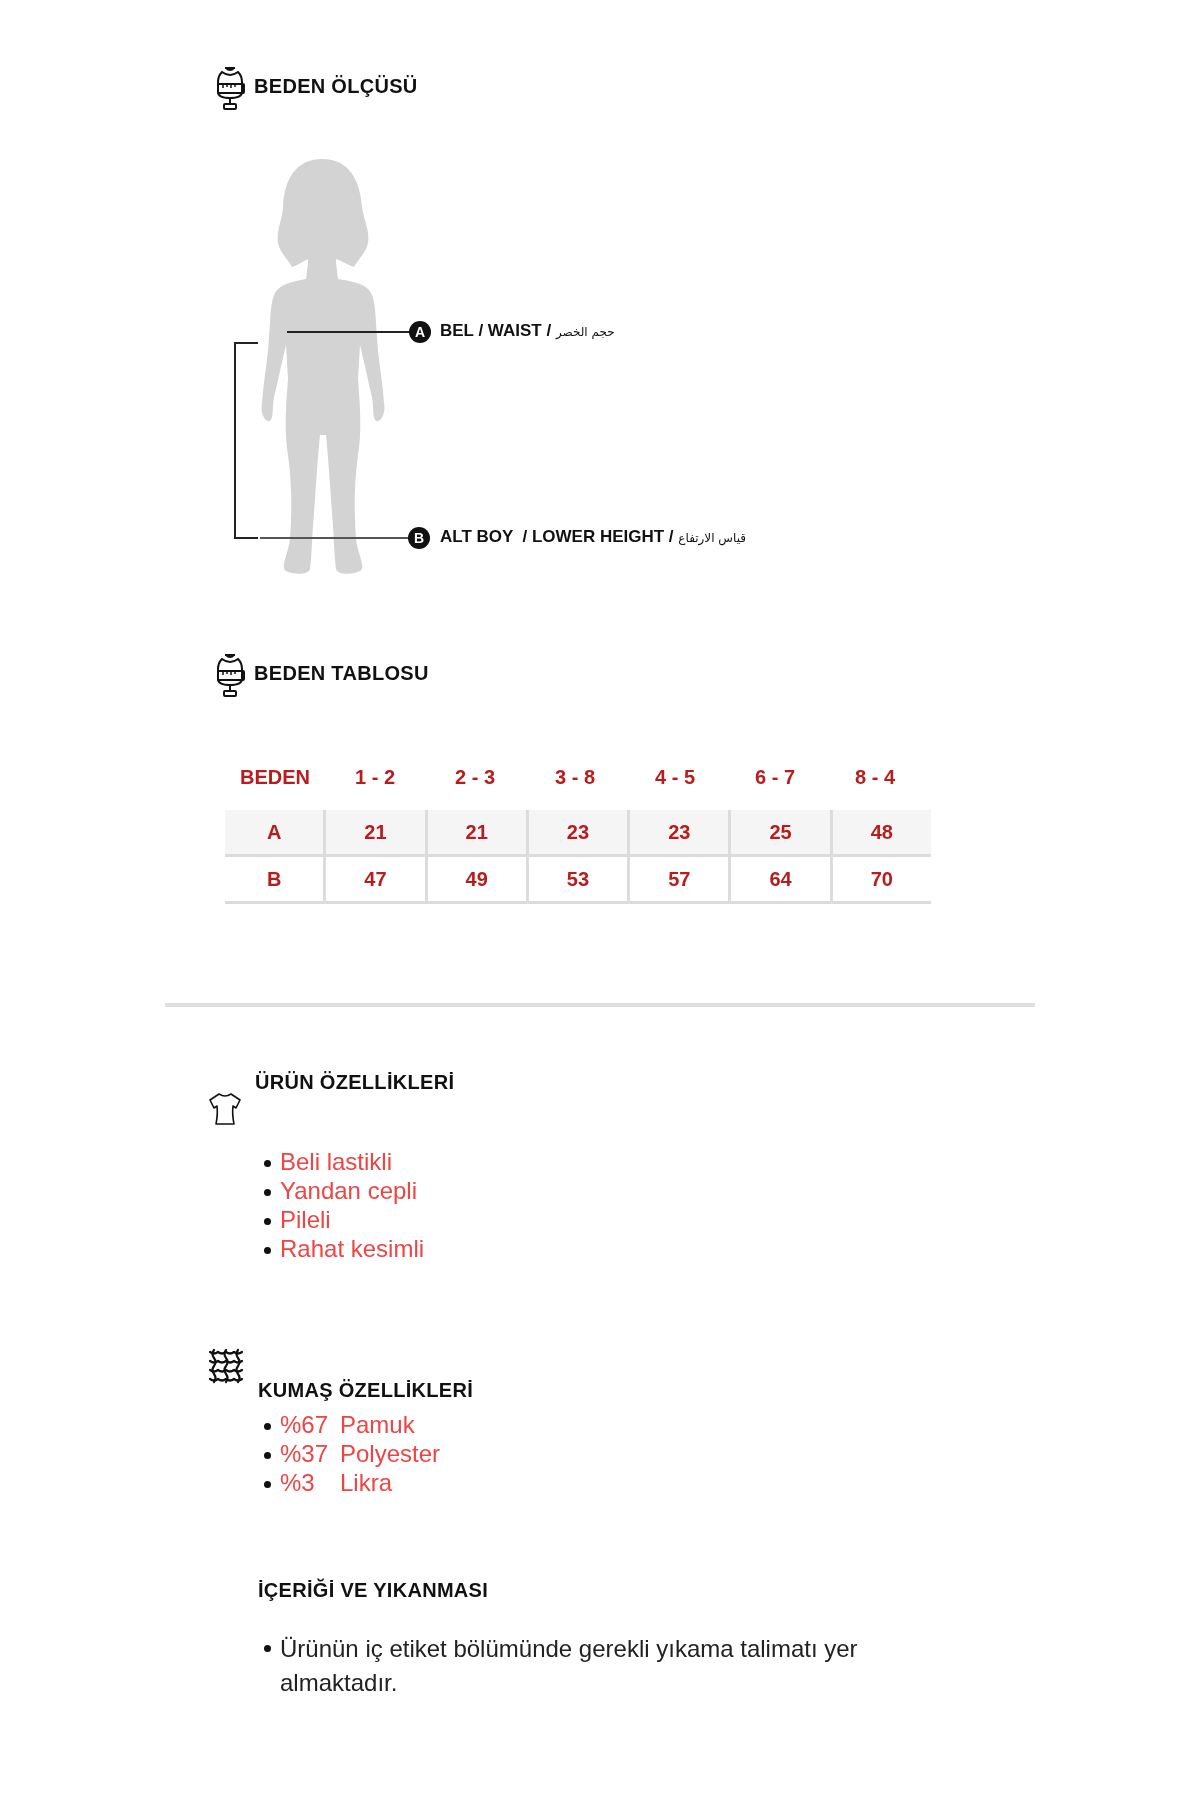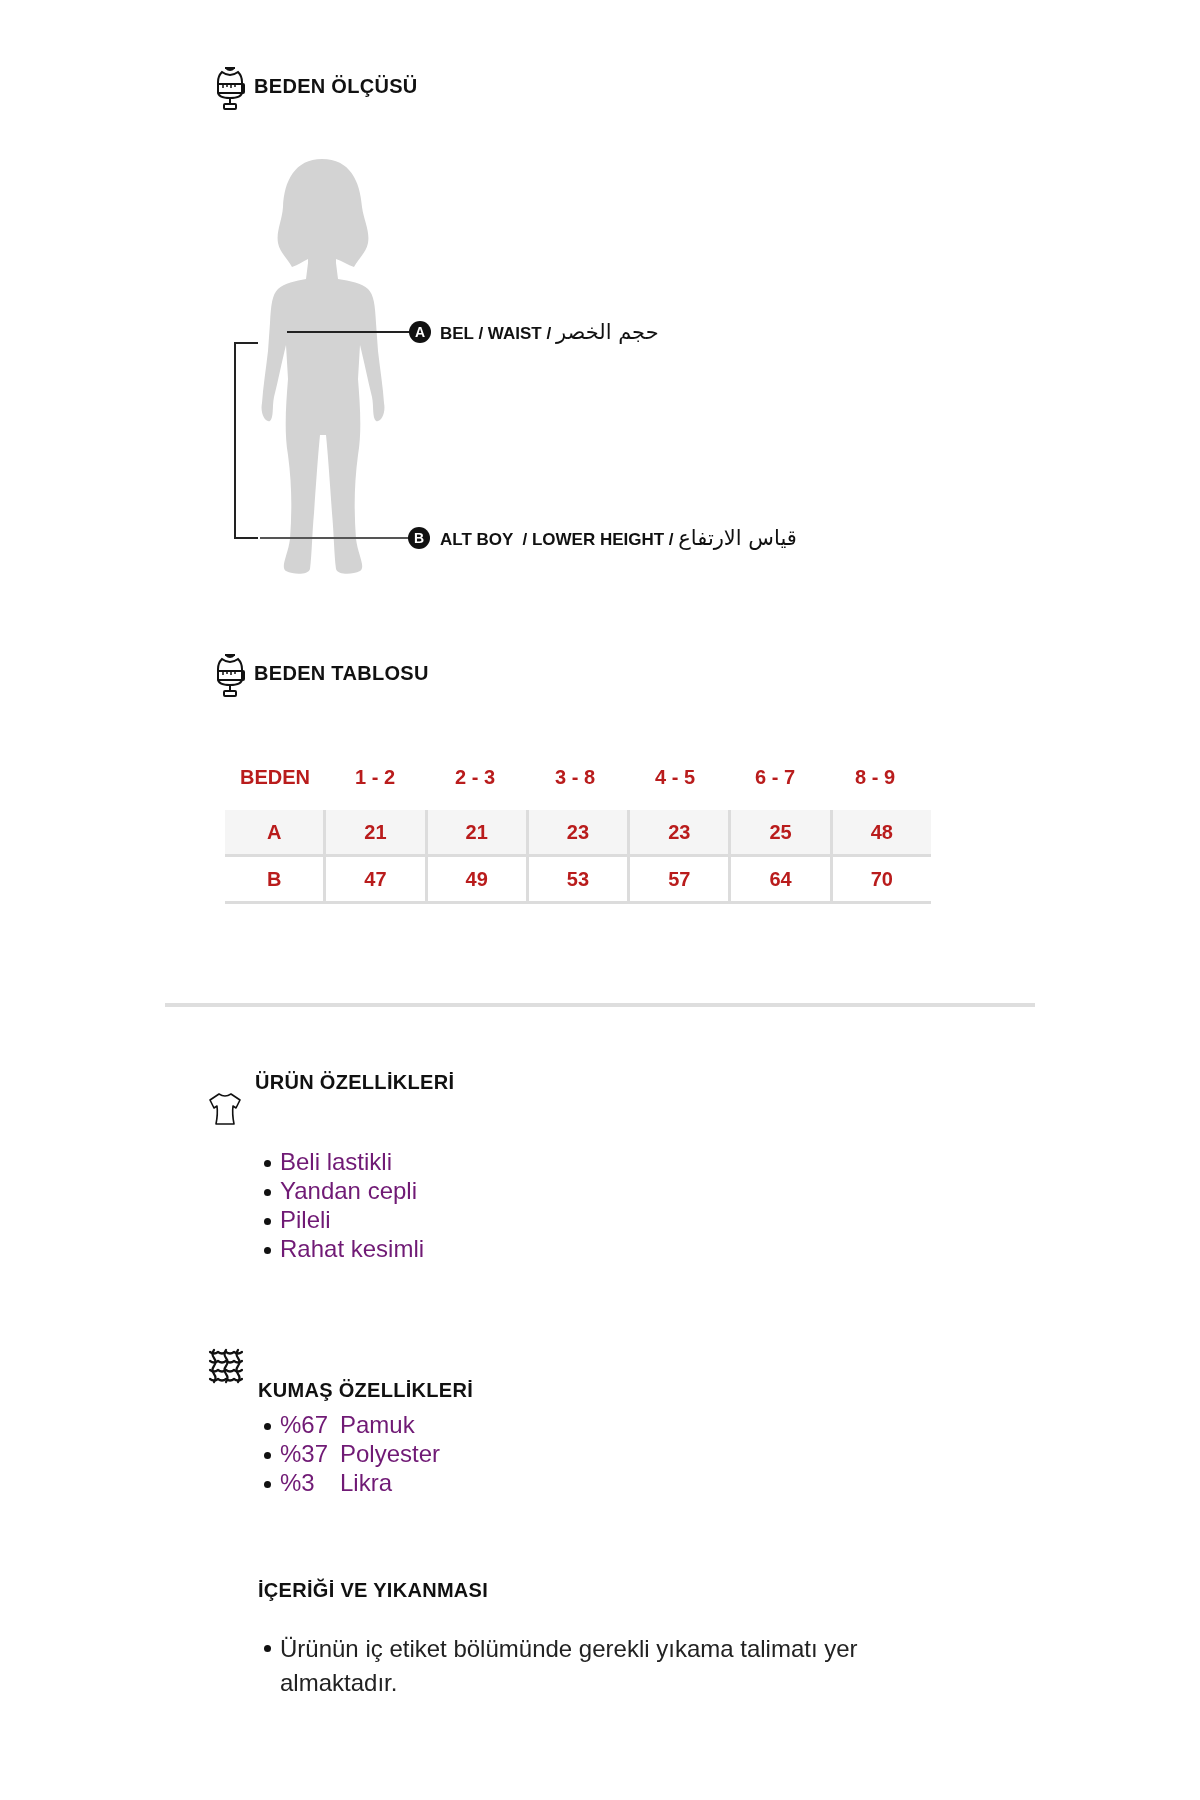--- a/index.html
+++ b/index.html
@@ -10,21 +10,21 @@
     .abs { position: absolute; }
     .section-title {
       position: absolute; font-weight: 700; font-size: 20px; letter-spacing: 0.3px;
       color: #111; white-space: nowrap; line-height: 1;
     }
     .icon { position: absolute; }
     .callout-label {
       position: absolute; font-weight: 700; font-size: 17px; white-space: nowrap;
       color: #111; line-height: 1;
     }
-    .callout-label .ar { font-family: "DejaVu Sans", sans-serif; font-weight: 400; font-size: 21px; }
+    .callout-label .ar { font-family: "DejaVu Sans", sans-serif; font-weight: 400; font-size: 12px; }
     .circle {
       position: absolute; width: 22px; height: 22px; border-radius: 50%;
       background: #111; color: #fff; font-weight: 700; font-size: 14px;
       display: flex; align-items: center; justify-content: center; line-height: 1;
     }
     .hline { position: absolute; height: 1.5px; background: #222; }
     .vline { position: absolute; width: 1.5px; background: #222; }
 
     
     .size-table { position: absolute; left: 225px; top: 755px; width: 706px; }
@@ -38,21 +38,21 @@
     .tr.data { background: #f5f5f5; height: 44px; border-bottom: 3px solid #dcdcdc; }
     .tr.data.alt { background: #ffffff; }
     .tr.data .td { border-right: 3px solid #dcdcdc; }
     .tr.data .td:last-child { border-right: none; }
     .spacer { height: 11px; }
 
     .divider { position: absolute; left: 165px; top: 1003px; width: 870px; height: 4px; background: #dedede; }
 
     ul.bullets { position: absolute; margin: 0; padding: 0; list-style: none; }
     ul.bullets li {
-      font-size: 24px; color: #701a75; line-height: 29px; white-space: nowrap; position: relative; padding-left: 18px;
+      font-size: 24px; color: #ef4444; line-height: 29px; white-space: nowrap; position: relative; padding-left: 18px;
     }
     ul.bullets li::before {
       content: ""; position: absolute; left: 2px; top: 13px; width: 7px; height: 7px; border-radius: 50%; background: #111;
     }
     .fabric-row { display: flex; }
     .fabric-row .pct { display: inline-block; width: 60px; }
     .wash-text { position: absolute; left: 262px; top: 1632px; width: 700px; font-size: 24px; line-height: 34px; color: #222; padding-left: 18px; }
     .wash-text::before { content: ""; position: absolute; left: 2px; top: 13px; width: 7px; height: 7px; border-radius: 50%; background: #111; }
   </style>
 </head>
@@ -112,21 +112,21 @@
   <div class="section-title" style="left:254px; top:663px;">BEDEN TABLOSU</div>
 
   <div class="size-table">
     <div class="tr head">
       <div class="td">BEDEN</div>
       <div class="td">1 - 2</div>
       <div class="td">2 - 3</div>
       <div class="td">3 - 8</div>
       <div class="td">4 - 5</div>
       <div class="td">6 - 7</div>
-      <div class="td">8 - 9</div>
+      <div class="td">8 - 4</div>
     </div>
     <div class="spacer"></div>
     <div class="tr data">
       <div class="td">A</div>
       <div class="td">21</div>
       <div class="td">21</div>
       <div class="td">23</div>
       <div class="td">23</div>
       <div class="td">25</div>
       <div class="td">48</div>

